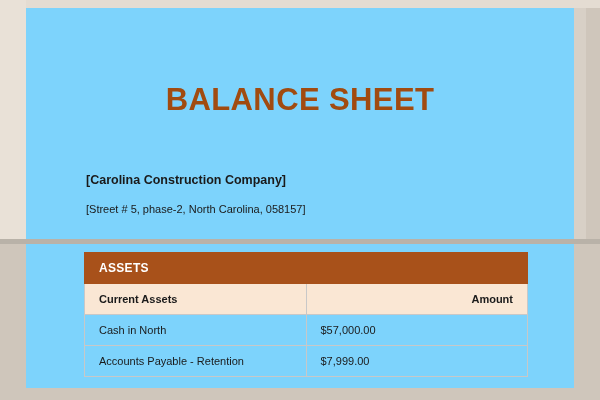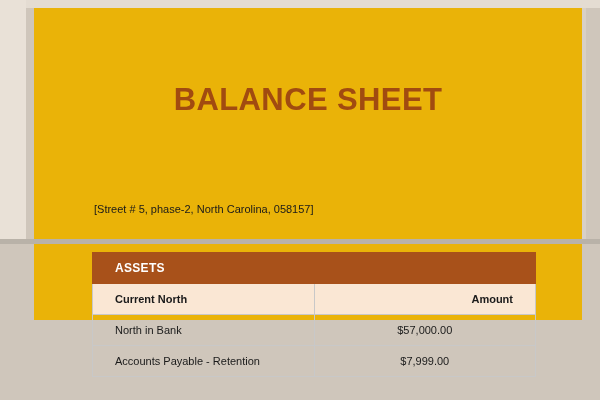--- a/index.html
+++ b/index.html
@@ -27,25 +27,25 @@
     background: #e9e1d7;
   }
   .frame-top {
     position: absolute;
     left: 0; top: 0;
     width: 600px; height: 8px;
     background: #e4dcd2;
   }
   .page {
     position: absolute;
-    left: 34px;
+    left: 26px;
     top: 8px;
     width: 548px;
-    height: 312px;
-    background: #eab308;
+    height: 380px;
+    background: #7dd3fc;
   }
   .page-shadow {
     position: absolute;
     left: 574px;
     top: 8px;
     width: 12px;
     height: 231px;
     background: #d8d0c6;
   }
   .strip-bottom {
@@ -86,67 +86,67 @@
     top: 244px;
     width: 444px;
     border-collapse: collapse;
     table-layout: fixed;
   }
   table.sheet td {
     border: 1px solid #c8c8c8;
     font-size: 11px;
     color: #1a1a1a;
     height: 30px;
-    padding: 0 22px;
+    padding: 0 14px;
     vertical-align: middle;
   }
   tr.section-header td {
     background: #a8511a;
     color: #ffffff;
     font-weight: bold;
     font-size: 12px;
     border: 1px solid #a8511a;
     letter-spacing: 0.3px;
   }
   tr.column-header td {
     background: #fae7d4;
     font-weight: bold;
     font-size: 11px;
   }
   td.amount {
-    text-align: center;
     width: 140px;
   }
   tr.column-header td.amount {
     text-align: right;
   }
 </style>
 </head>
 <body>
 
 <div id="root">
   <div class="frame-top"></div>
   <div class="frame-left"></div>
   <div class="page-shadow"></div>
 
   <div class="page">
     <h1 class="title">BALANCE SHEET</h1>
+    <div class="company">[Carolina Construction Company]</div>
     <div class="address">[Street # 5, phase-2, North Carolina, 058157]</div>
 
     <table class="sheet">
       <tbody>
         <tr class="section-header">
           <td colspan="2">ASSETS</td>
         </tr>
         <tr class="column-header">
-          <td>Current North</td>
+          <td>Current Assets</td>
           <td class="amount">Amount</td>
         </tr>
         <tr>
-          <td>North in Bank</td>
+          <td>Cash in North</td>
           <td class="amount">$57,000.00</td>
         </tr>
         <tr>
           <td>Accounts Payable - Retention</td>
           <td class="amount">$7,999.00</td>
         </tr>
       </tbody>
     </table>
   </div>
 

